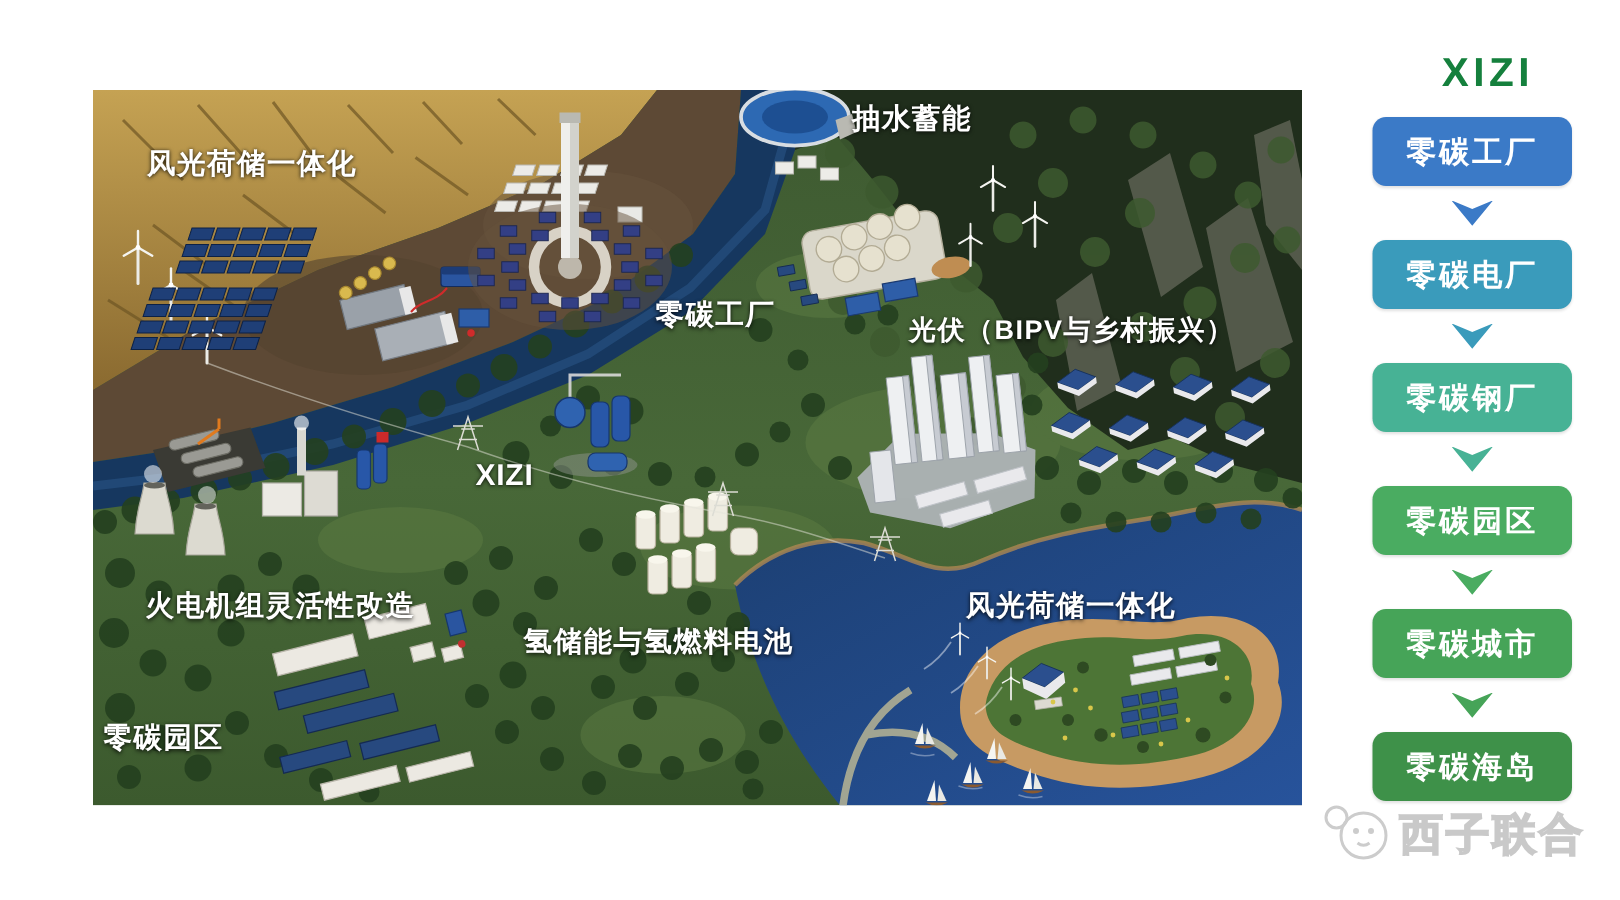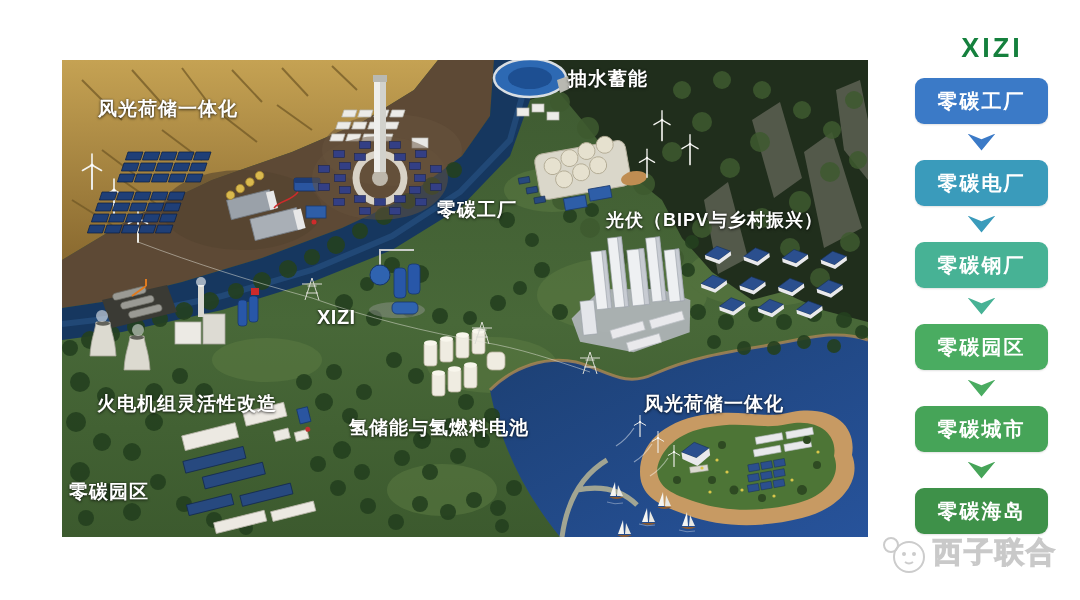--- a/index.html
+++ b/index.html
@@ -32,21 +32,21 @@
   }
   
   .flow{position:absolute;left:915px;top:78px;width:133px;display:flex;flex-direction:column;align-items:center;}
   .flow-btn{
     width:133px;height:46px;border-radius:9px;color:#fff;font-size:20px;font-weight:bold;
     display:flex;align-items:center;justify-content:center;letter-spacing:2px;
     box-sizing:border-box;box-shadow:0 1px 2px rgba(0,0,0,.12);cursor:pointer;
   }
   .flow-arrow{width:28px;height:17px;margin:9.5px 0;clip-path:polygon(0 0,50% 34%,100% 0,50% 100%);}
   
-  .watermark{position:absolute;left:881px;top:533px;display:flex;align-items:flex-start;gap:6px;}
+  .watermark{position:absolute;left:881px;top:533px;display:flex;align-items:flex-end;gap:6px;}
   .wm-text{
     font-size:29px;font-weight:bold;letter-spacing:2px;color:#f4f4f4;
     -webkit-text-stroke:1.2px #c9c9c9;
   }
 </style>
 </head>
 <body>
 
 <div class="scene">
   <svg class="illustration" width="806" height="477" viewBox="0 0 806 477" aria-hidden="true">

